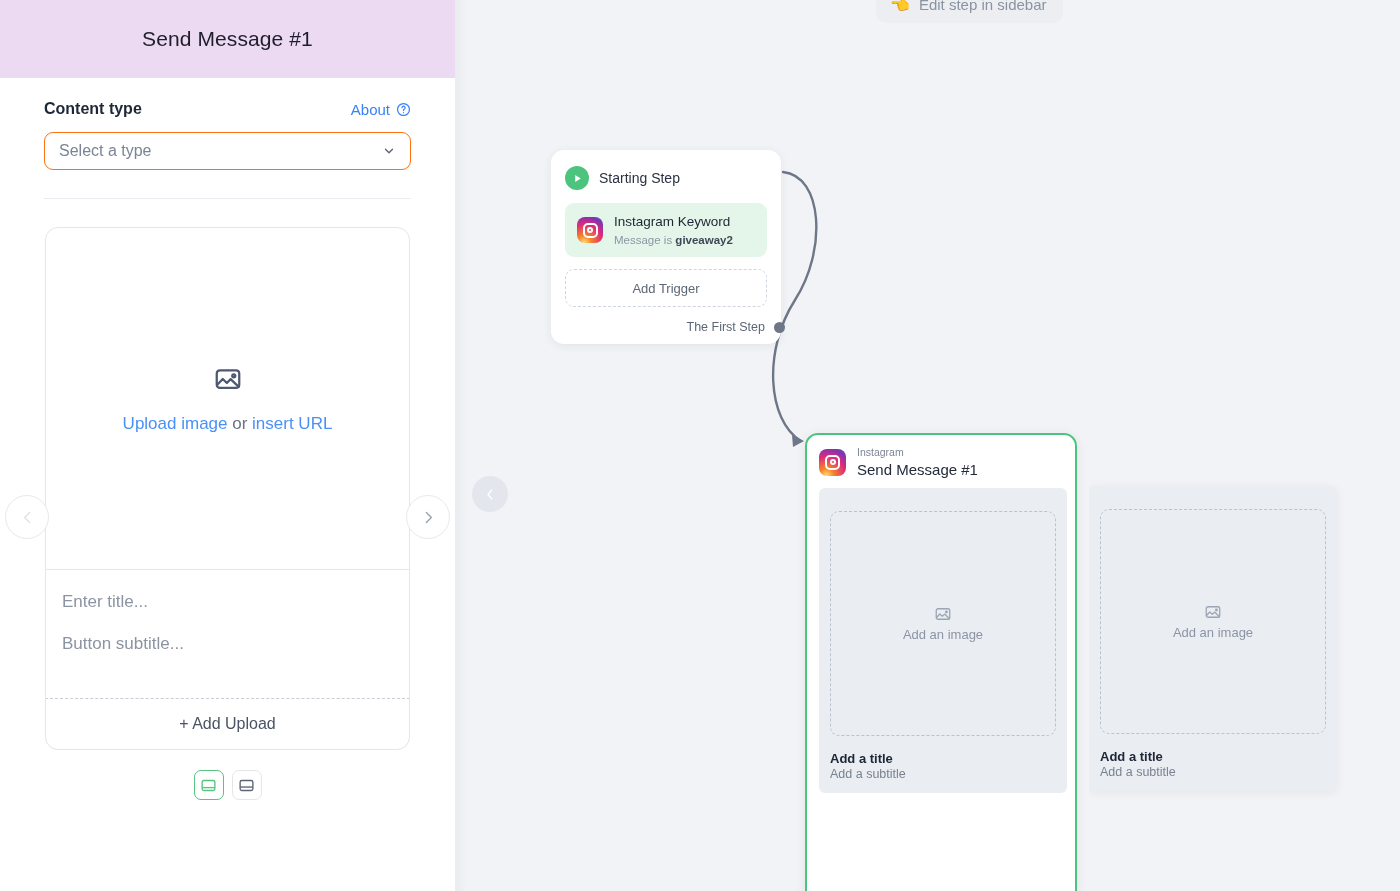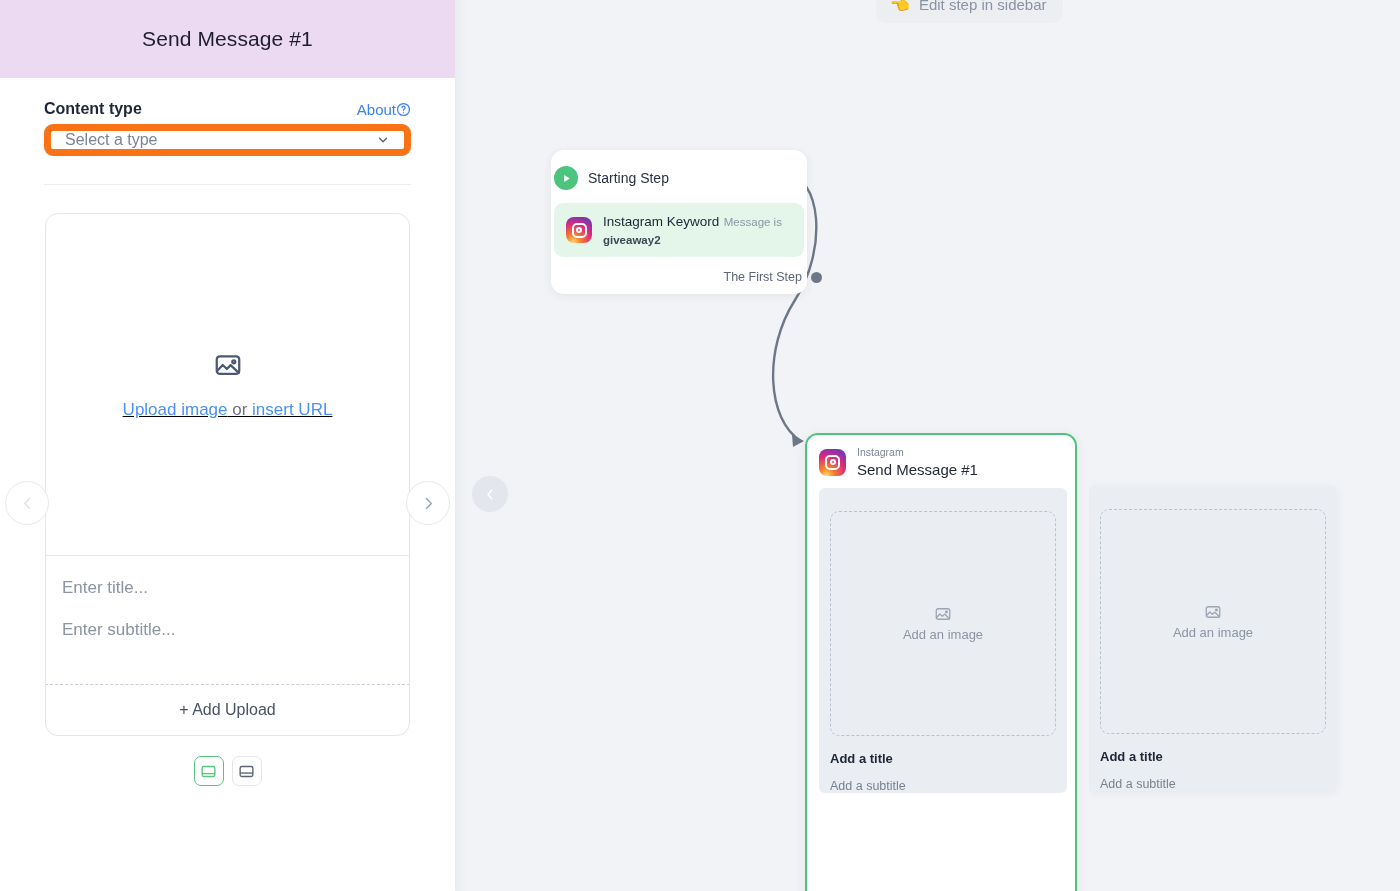--- a/index.html
+++ b/index.html
@@ -22,47 +22,46 @@
   .sidebar-title {
     font-size: 21px; color: #1e1e2d; font-weight: 400; letter-spacing: .1px;
   }
   .sidebar-body { padding: 0 44px; }
   .content-type-row {
     display: flex; align-items: center; justify-content: space-between;
     margin-top: 22px;
   }
   .content-type-label { font-size: 16px; font-weight: 700; color: #1e2738; }
   .about-link {
-    display: flex; align-items: center; gap: 0;
+    display: flex; align-items: center; gap: 6px;
     font-size: 15px; color: #3b82f6; cursor: pointer;
   }
   .about-link svg { display: block; }
 
   .select-box {
-    margin-top: 6px; height: 32px; border: 7px solid #f97316;
+    margin-top: 14px; height: 38px; border: 1px solid #f97316;
     border-radius: 9px; background: #fff;
     display: flex; align-items: center; justify-content: space-between;
     padding: 0 14px; cursor: pointer;
   }
   .select-value { font-size: 16px; color: #7b8494; }
   .chev-sm { width: 14px; height: 14px; color: #5b6475; }
 
   .divider { margin: 28px 0 0; height: 1px; background: #e9ecf1; }
 
   
   .preview-wrap { position: relative; margin-top: 28px; padding: 0 1px; }
   .preview-card {
     border: 1px solid #e3e7ec; border-radius: 13px;
     background: #fff; overflow: hidden;
   }
   .preview-image {
     height: 342px; display: flex; flex-direction: column;
     align-items: center; justify-content: center; gap: 20px;
     border-bottom: 1px solid #e3e7ec;
-    text-decoration: underline;
   }
   .img-glyph { color: #4d5871; }
   .upload-line { font-size: 17px; color: #6b7280; }
   .upload-line a { color: #4a90f7; text-decoration: none; cursor: pointer; }
   .preview-text { padding: 22px 16px 44px; }
   .ph-title { font-size: 17px; color: #8c94a3; }
   .ph-sub { font-size: 17px; color: #8c94a3; margin-top: 22px; }
   .add-button-row {
     border-top: 1px dashed #c8cdd6; border-bottom: 1px dashed #c8cdd6;
     border-left: 1px dashed #c8cdd6; border-right: 1px dashed #c8cdd6;
@@ -117,23 +116,23 @@
     background: #e3e6ec; display: flex; align-items: center;
     justify-content: center; cursor: pointer;
   }
   .collapse-btn svg { color: #ffffff; }
 
   svg.wires { position: absolute; left: 0; top: 0; width: 945px; height: 891px; pointer-events: none; }
 
   
   .node-start {
     position: absolute; left: 96px; top: 150px;
-    width: 256px; background: #fff; border-radius: 13px;
+    width: 230px; background: #fff; border-radius: 13px;
     box-shadow: 0 2px 10px rgba(30,40,60,.07);
-    padding: 16px 3px 10px;
+    padding: 16px 14px 10px;
   }
   .start-head { display: flex; align-items: center; gap: 10px; }
   .play-circle {
     width: 24px; height: 24px; border-radius: 50%; background: #4cc47d;
     display: flex; align-items: center; justify-content: center;
   }
   .play-circle svg { color: #fff; }
   .start-title { font-size: 14px; color: #2a3142; font-weight: 400; }
   .trigger-chip {
     margin-top: 13px; background: #e3f6e9; border-radius: 9px;
@@ -186,21 +185,21 @@
     padding: 23px 11px 0; flex: 0 0 248px;
   }
   .card-imgbox {
     height: 225px; border: 1px dashed #b9c2cf; border-radius: 9px;
     display: flex; flex-direction: column; align-items: center;
     justify-content: center; gap: 4px; cursor: pointer;
   }
   .card-imgbox svg { color: #9aa4b3; }
   .card-imglabel { font-size: 13px; color: #8b95a4; }
   .card-title { font-size: 13px; font-weight: 700; color: #202838; margin-top: 15px; }
-  .card-sub { font-size: 12.5px; color: #78828f; margin-top: 13px; }
+  .card-sub { font-size: 12.5px; color: #78828f; margin-top: 1px; }
 
   .msg-port {
     position: absolute; right: -6px; bottom: 12px;
     display: flex; align-items: center; gap: 8px;
   }
   .msg-port .port-label { font-size: 12.5px; }
   .port-dot-hollow {
     width: 11px; height: 11px; border-radius: 50%;
     background: #fff; border: 1.6px solid #8d96a4; cursor: pointer;
   }
@@ -261,21 +260,21 @@
               <rect x="3" y="5" width="18" height="14" rx="2.5"></rect>
               <circle cx="16.6" cy="9.4" r="1.2"></circle>
               <path d="M3.4 16.6l4.4-4.6 3.3 3.2 3-3.1 6.5 6.2"></path>
             </svg>
             <div class="upload-line">
               <a>Upload image</a><span> or </span><a>insert URL</a>
             </div>
           </div>
           <div class="preview-text">
             <div class="ph-title">Enter title...</div>
-            <div class="ph-sub">Enter subtitle...</div>
+            <div class="ph-sub">Button subtitle...</div>
           </div>
           <div class="add-button-row">+ Add Upload</div>
         </div>
       </div>
 
       <div class="layout-toggles">
         <div class="toggle-btn active">
           <svg width="17" height="17" viewBox="0 0 24 24" fill="none" stroke="currentColor" stroke-width="1.9">
             <rect x="3" y="5" width="18" height="14" rx="2.4"></rect>
             <line x1="3" y1="15" x2="21" y2="15"></line>
@@ -326,20 +325,21 @@
             <span class="ring">
               <i></i>
             </span>
           </span>
         <span>
           <span class="trigger-name">Instagram Keyword</span>
           <span class="trigger-sub"><span>Message is </span><b>giveaway2</b></span>
         </span>
       </div>
 
+      <div class="add-trigger">Add Trigger</div>
 
       <div class="port-row">
         <span class="port-label">The First Step</span>
         <span class="port-dot-filled"></span>
       </div>
     </div>
 
     <div class="clip-mask">
       <div class="msg-card" style="position:absolute;left:0;top:53px;box-shadow:0 2px 10px rgba(30,40,60,.06);">
         <div class="card-imgbox">

